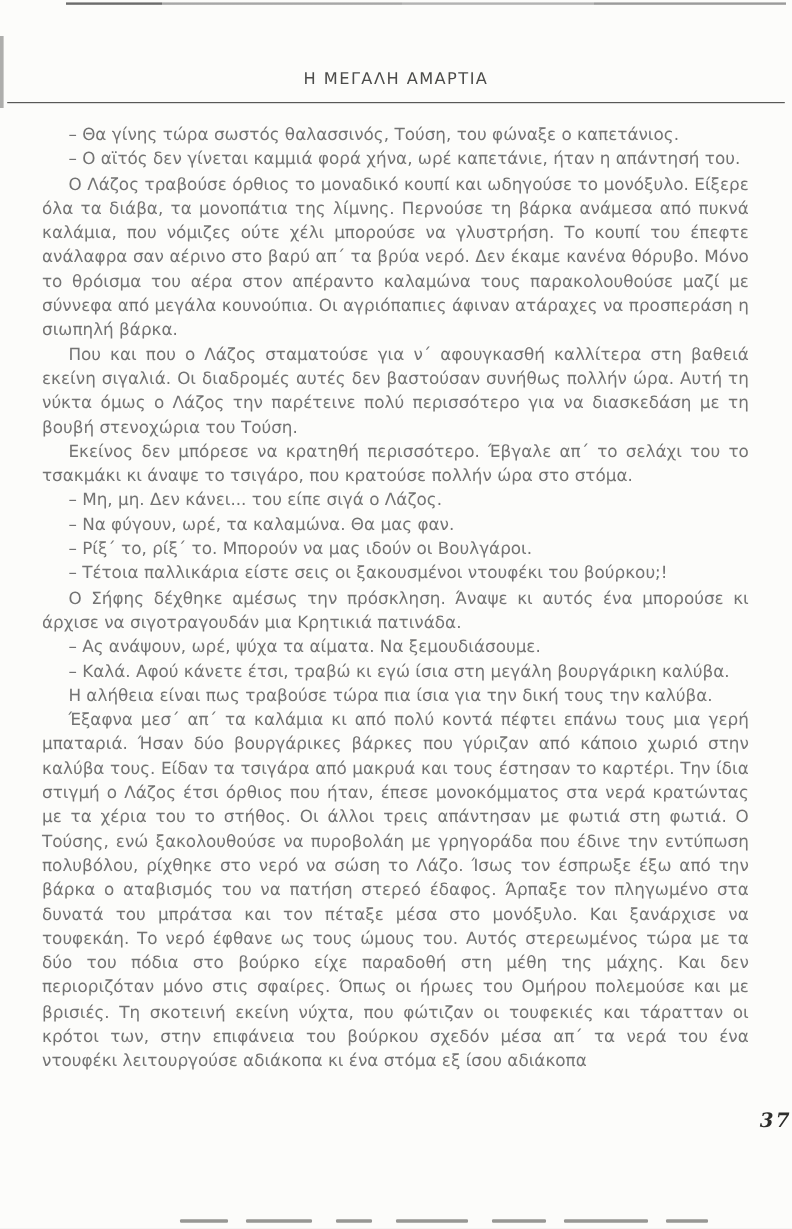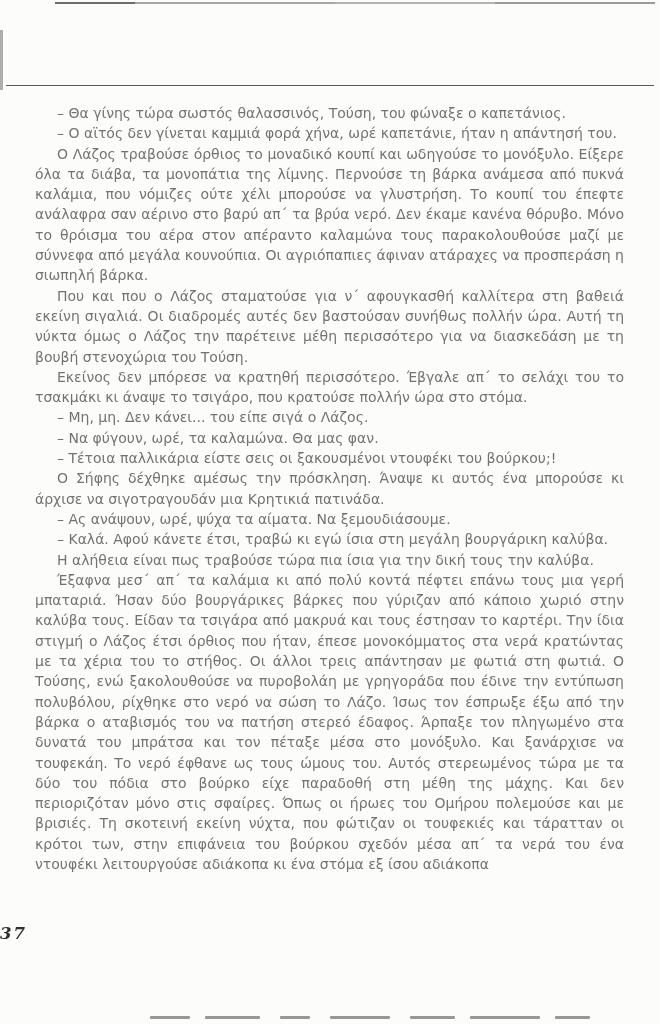--- a/index.html
+++ b/index.html
@@ -54,47 +54,49 @@
     text-align: justify;
     letter-spacing: 0px;
   }
   .body-text p {
     margin: 0;
     text-indent: 22px;
   }
   .page-number {
     position: absolute;
     top: 924px; left: 0; width: 100%;
-    text-align: left;
+    text-align: right;
     font-family: "DejaVu Serif", serif;
     font-style: italic;
     font-weight: bold;
     font-size: 16.5px;
     letter-spacing: 2px;
     color: #2e2e2c;
   }
 </style>
 </head>
 <body>
 
 <div class="page">
 
   <div class="scan-top-line"></div>
   <div class="scan-left-sliver"></div>
 
+  <div class="hdr-title">Η ΜΕΓΑΛΗ ΑΜΑΡΤΙΑ</div>
   <div class="hdr-rule"></div>
 
   <div class="body-text">
     <p>– Θα γίνης τώρα σωστός θαλασσινός, Τούση, του φώναξε ο καπετάνιος.</p>
     <p>– Ο αϊτός δεν γίνεται καμμιά φορά χήνα, ωρέ καπετάνιε, ήταν η απάντησή του.</p>
     <p>Ο Λάζος τραβούσε όρθιος το μοναδικό κουπί και ωδηγούσε το μονόξυλο. Είξερε όλα τα διάβα, τα μονοπάτια της λίμνης. Περνούσε τη βάρκα ανάμεσα από πυκνά καλάμια, που νόμιζες ούτε χέλι μπορούσε να γλυστρήση. Το κουπί του έπεφτε ανάλαφρα σαν αέρινο στο βαρύ απ´ τα βρύα νερό. Δεν έκαμε κανένα θόρυβο. Μόνο το θρόισμα του αέρα στον απέραντο καλαμώνα τους παρακολουθούσε μαζί με σύννεφα από μεγάλα κουνούπια. Οι αγριόπαπιες άφιναν ατάραχες να προσπεράση η σιωπηλή βάρκα.</p>
-    <p>Που και που ο Λάζος σταματούσε για ν´ αφουγκασθή καλλίτερα στη βαθειά εκείνη σιγαλιά. Οι διαδρομές αυτές δεν βαστούσαν συνήθως πολλήν ώρα. Αυτή τη νύκτα όμως ο Λάζος την παρέτεινε μέθη περισσότερο για να διασκεδάση με τη βουβή στενοχώρια του Τούση.</p>
+    <p>Που και που ο Λάζος σταματούσε για ν´ αφουγκασθή καλλίτερα στη βαθειά εκείνη σιγαλιά. Οι διαδρομές αυτές δεν βαστούσαν συνήθως πολλήν ώρα. Αυτή τη νύκτα όμως ο Λάζος την παρέτεινε πολύ περισσότερο για να διασκεδάση με τη βουβή στενοχώρια του Τούση.</p>
     <p>Εκείνος δεν μπόρεσε να κρατηθή περισσότερο. Έβγαλε απ´ το σελάχι του το τσακμάκι κι άναψε το τσιγάρο, που κρατούσε πολλήν ώρα στο στόμα.</p>
     <p>– Μη, μη. Δεν κάνει... του είπε σιγά ο Λάζος.</p>
     <p>– Να φύγουν, ωρέ, τα καλαμώνα. Θα μας φαν.</p>
+    <p>– Ρίξ´ το, ρίξ´ το. Μπορούν να μας ιδούν οι Βουλγάροι.</p>
     <p>– Τέτοια παλλικάρια είστε σεις οι ξακουσμένοι ντουφέκι του βούρκου;!</p>
     <p>Ο Σήφης δέχθηκε αμέσως την πρόσκληση. Άναψε κι αυτός ένα μπορούσε κι άρχισε να σιγοτραγουδάν μια Κρητικιά πατινάδα.</p>
     <p>– Ας ανάψουν, ωρέ, ψύχα τα αίματα. Να ξεμουδιάσουμε.</p>
     <p>– Καλά. Αφού κάνετε έτσι, τραβώ κι εγώ ίσια στη μεγάλη βουργάρικη καλύβα.</p>
     <p>Η αλήθεια είναι πως τραβούσε τώρα πια ίσια για την δική τους την καλύβα.</p>
     <p>Έξαφνα μεσ´ απ´ τα καλάμια κι από πολύ κοντά πέφτει επάνω τους μια γερή μπαταριά. Ήσαν δύο βουργάρικες βάρκες που γύριζαν από κάποιο χωριό στην καλύβα τους. Είδαν τα τσιγάρα από μακρυά και τους έστησαν το καρτέρι. Την ίδια στιγμή ο Λάζος έτσι όρθιος που ήταν, έπεσε μονοκόμματος στα νερά κρατώντας με τα χέρια του το στήθος. Οι άλλοι τρεις απάντησαν με φωτιά στη φωτιά. Ο Τούσης, ενώ ξακολουθούσε να πυροβολάη με γρηγοράδα που έδινε την εντύπωση πολυβόλου, ρίχθηκε στο νερό να σώση το Λάζο. Ίσως τον έσπρωξε έξω από την βάρκα ο αταβισμός του να πατήση στερεό έδαφος. Άρπαξε τον πληγωμένο στα δυνατά του μπράτσα και τον πέταξε μέσα στο μονόξυλο. Και ξανάρχισε να τουφεκάη. Το νερό έφθανε ως τους ώμους του. Αυτός στερεωμένος τώρα με τα δύο του πόδια στο βούρκο είχε παραδοθή στη μέθη της μάχης. Και δεν περιοριζόταν μόνο στις σφαίρες. Όπως οι ήρωες του Ομήρου πολεμούσε και με βρισιές. Τη σκοτεινή εκείνη νύχτα, που φώτιζαν οι τουφεκιές και τάρατταν οι κρότοι των, στην επιφάνεια του βούρκου σχεδόν μέσα απ´ τα νερά του ένα ντουφέκι λειτουργούσε αδιάκοπα κι ένα στόμα εξ ίσου αδιάκοπα</p>
   </div>
 
   <div class="page-number">37</div>
 

